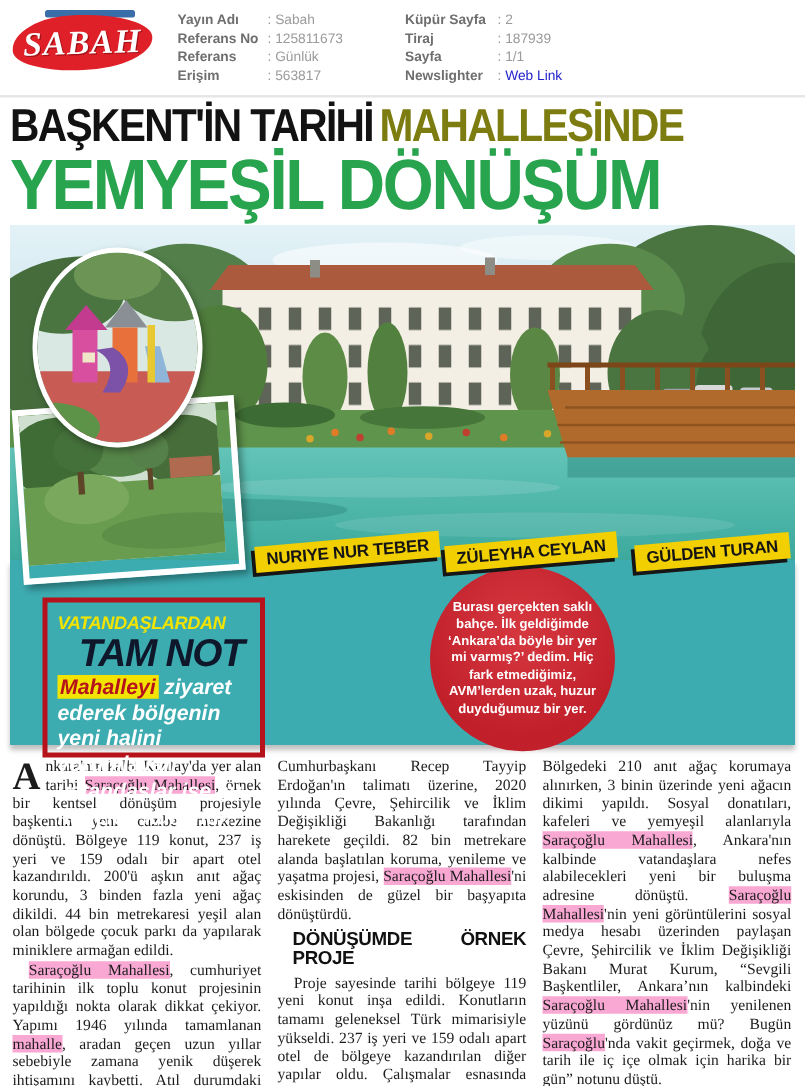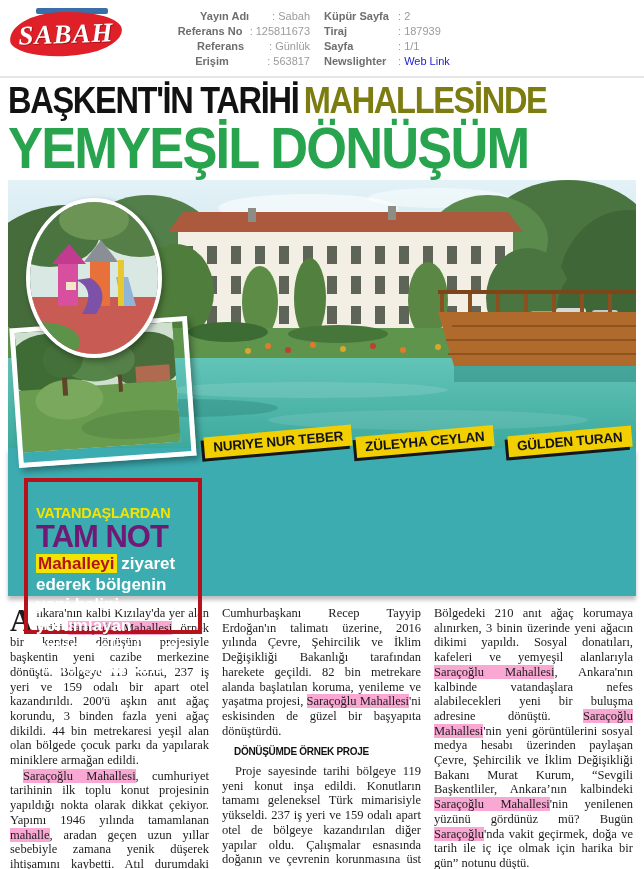--- a/index.html
+++ b/index.html
@@ -6,21 +6,21 @@
   body{width:644px;height:869px;background:#ffffff;font-family:"Liberation Sans",sans-serif;overflow:hidden;position:relative;}
 
   
   .header{display:flex;align-items:flex-start;padding:8px 10px 6px 10px;border-bottom:2px solid #e6e6e6;height:62px;}
   .logo{width:116px;height:50px;position:relative;margin-right:16px;flex:0 0 auto;}
   .logo-topbar{position:absolute;top:0;left:26px;width:72px;height:6px;background:#3a6ea8;border-radius:2px;}
   .logo-blob{position:absolute;top:4px;left:0;width:112px;height:44px;background:#e02028;border-radius:46% 54% 52% 48% / 62% 46% 58% 40%;transform:rotate(-2deg);display:flex;align-items:center;justify-content:center;}
   .logo-text{color:#fff;font-family:"Liberation Serif",serif;font-weight:bold;font-style:italic;font-size:27px;letter-spacing:1px;text-shadow:1px 1px 0 #a31218;}
   .meta{display:flex;gap:14px;padding-top:2px;}
   .mgroup{display:flex;flex-direction:column;gap:2px;}
-  .mg1{width:168px;align-items:flex-end;}.mg2{width:162px;}.mg3{width:150px;}
+  .mg1{width:168px;}.mg2{width:162px;}.mg3{width:150px;}
   .mrow{display:flex;font-size:11px;line-height:13px;}
   .mlabel{font-weight:bold;color:#6e6e6e;}
   .mg1 .mlabel{width:72px;}.mg2 .mlabel{width:74px;}.mg3 .mlabel{width:74px;}
   .mvalue{color:#9b9b9b;}
   .mvalue::before{content:": ";}
   a.weblink{color:#2323cc;text-decoration:none;}
 
   
   .headline{padding:4px 8px 0 8px;}
   .hl1{font-size:37px;font-weight:900;letter-spacing:-1.5px;line-height:38px;white-space:nowrap;transform:scaleX(.88);transform-origin:left;color:#121212;}
@@ -32,34 +32,34 @@
   .photo svg.mainphoto{position:absolute;inset:0;}
   .inset-oval{position:absolute;left:18px;top:18px;width:128px;height:152px;border-radius:50%;border:4px solid #fff;overflow:hidden;box-shadow:2px 3px 6px rgba(0,0,0,.35);z-index:3;}
   .inset-park{position:absolute;left:6px;top:142px;width:168px;height:130px;border:5px solid #fff;box-shadow:3px 4px 6px rgba(0,0,0,.35);transform:rotate(-4deg);overflow:hidden;z-index:2;}
 
   
   .band{margin:0 8px;height:148px;background:#3cacb1;position:relative;box-shadow:0 4px 4px rgba(0,0,0,.25);z-index:1;}
   .ribbon{position:absolute;top:-17px;background:#f2cf00;color:#141414;font-weight:900;font-size:13.5px;letter-spacing:-0.2px;padding:3px 9px;white-space:nowrap;transform:rotate(-5deg);box-shadow:-3px 3px 0 #161616;z-index:5;}
   .rb1{left:196px;}.rb2{left:348px;}.rb3{left:500px;}
   .bubble{position:absolute;top:5px;width:148px;height:148px;border-radius:50%;background:radial-gradient(circle at 50% 35%,#d63840,#c1202a 70%);color:#fff;display:flex;align-items:center;justify-content:center;text-align:center;box-sizing:border-box;padding:13px;font-weight:bold;font-size:10.5px;line-height:1.28;z-index:4;}
   .bb1{left:186px;}.bb2{left:336px;}.bb3{left:484px;}
-  .vbox{position:absolute;left:16px;top:30px;width:154px;height:102px;border:4px solid #b5121b;padding:23px 8px;box-sizing:content-box;z-index:4;}
+  .vbox{position:absolute;left:26px;top:30px;width:154px;height:102px;border:4px solid #b5121b;padding:9px 8px;box-sizing:content-box;z-index:4;font-style:italic;}
   .vkicker{color:#f2e400;font-weight:900;font-size:14.5px;letter-spacing:-0.3px;line-height:16px;}
-  .vtitle{color:#701a75;font-weight:900;font-size:31px;letter-spacing:-1px;line-height:29px;margin:1px 0 3px 0;}
+  .vtitle{color:#0f172a;font-weight:900;font-size:31px;letter-spacing:-1px;line-height:29px;margin:1px 0 3px 17px;}
   .vbody{color:#ffffff;font-weight:bold;font-size:17px;line-height:1.22;}
   .hl-box{background:#f2e400;color:#b5121b;padding:0 2px;}
 
   
   .article{margin:10px 10px 0 10px;display:flex;gap:13px;font-family:"Liberation Serif",serif;font-size:12.5px;line-height:14.7px;color:#1c1c1c;text-align:justify;}
   .col{width:199px;}
   .col p{margin:0 0 1px 0;}
   p.indent{text-indent:13px;}
   .dropcap{float:left;font-size:31px;line-height:26px;font-weight:bold;padding:2px 4px 0 0;}
   .hl{background:#f9a8d4;}
-  .subhead{font-family:"Liberation Sans",sans-serif;font-weight:900;font-size:10px;letter-spacing:-0.3px;margin:7px 0 4px 0;color:#111;padding-left:12px;}
+  .subhead{font-family:"Liberation Sans",sans-serif;font-weight:900;font-size:15px;letter-spacing:-0.3px;margin:7px 0 4px 0;color:#111;padding-left:12px;}
 </style>
 </head>
 <body>
 
 <div class="header">
   <div class="logo">
     <div class="logo-topbar"></div>
     <div class="logo-blob">
       <span class="logo-text">SABAH</span>
     </div>
@@ -230,31 +230,34 @@
 <div class="band">
   <div class="vbox">
     <div class="vkicker">VATANDAŞLARDAN</div>
     <div class="vtitle">TAM NOT</div>
     <div class="vbody"><span class="hl-box">Mahalleyi</span><span> ziyaret ederek bölgenin yeni halini yorumlayan vatandaşlar ise şu ifadeleri kullandı:</span></div>
   </div>
 
   <div class="ribbon rb1">NURIYE NUR TEBER</div>
 
   <div class="ribbon rb2">ZÜLEYHA CEYLAN</div>
+  <div class="bubble bb2">
+    <span>Burası gerçekten saklı bahçe. İlk geldiğimde ‘Ankara’da böyle bir yer mi varmış?’ dedim. Hiç fark etmediğimiz, AVM’lerden uzak, huzur duyduğumuz bir yer.</span>
+  </div>
 
   <div class="ribbon rb3">GÜLDEN TURAN</div>
 </div>
 
 <div class="article">
   <div class="col">
     <p><span class="dropcap">A</span><span><span>nkara'nın kalbi Kızılay'da yer alan tarihi </span><span class="hl">Saraçoğlu Mahallesi</span><span>, örnek bir kentsel dönüşüm projesiyle başkentin yeni cazibe merkezine dönüştü. Bölgeye 119 konut, 237 iş yeri ve 159 odalı bir apart otel kazandırıldı. 200'ü aşkın anıt ağaç korundu, 3 binden fazla yeni ağaç dikildi. 44 bin metrekaresi yeşil alan olan bölgede çocuk parkı da yapılarak miniklere armağan edildi.</span></span></p>
     <p class="indent"><span class="hl">Saraçoğlu Mahallesi</span><span>, cumhuriyet tarihinin ilk toplu konut projesinin yapıldığı nokta olarak dikkat çekiyor. Yapımı 1946 yılında tamamlanan </span><span class="hl">mahalle</span><span>, aradan geçen uzun yıllar sebebiyle zamana yenik düşerek ihtişamını kaybetti. Atıl durumdaki bölgeye ilişkin</span></p>
   </div>
   <div class="col">
-    <p><span>Cumhurbaşkanı Recep Tayyip Erdoğan'ın talimatı üzerine, 2016 yılında Çevre, Şehircilik ve İklim Değişikliği Bakanlığı tarafından harekete geçildi. 82 bin metrekare alanda başlatılan koruma, yenileme ve yaşatma projesi, </span><span class="hl">Saraçoğlu Mahallesi</span><span>'ni eskisinden de güzel bir başyapıta dönüştürdü.</span></p>
+    <p><span>Cumhurbaşkanı Recep Tayyip Erdoğan'ın talimatı üzerine, 2020 yılında Çevre, Şehircilik ve İklim Değişikliği Bakanlığı tarafından harekete geçildi. 82 bin metrekare alanda başlatılan koruma, yenileme ve yaşatma projesi, </span><span class="hl">Saraçoğlu Mahallesi</span><span>'ni eskisinden de güzel bir başyapıta dönüştürdü.</span></p>
     <div class="subhead">DÖNÜŞÜMDE ÖRNEK PROJE</div>
     <p class="indent"><span>Proje sayesinde tarihi bölgeye 119 yeni konut inşa edildi. Konutların tamamı geleneksel Türk mimarisiyle yükseldi. 237 iş yeri ve 159 odalı apart otel de bölgeye kazandırılan diğer yapılar oldu. Çalışmalar esnasında doğanın ve çevrenin korunmasına üst düzey hassasiyet gösterildi.</span></p>
   </div>
   <div class="col">
     <p><span>Bölgedeki 210 anıt ağaç korumaya alınırken, 3 binin üzerinde yeni ağacın dikimi yapıldı. Sosyal donatıları, kafeleri ve yemyeşil alanlarıyla </span><span class="hl">Saraçoğlu Mahallesi</span><span>, Ankara'nın kalbinde vatandaşlara nefes alabilecekleri yeni bir buluşma adresine dönüştü. </span><span class="hl">Saraçoğlu Mahallesi</span><span>'nin yeni görüntülerini sosyal medya hesabı üzerinden paylaşan Çevre, Şehircilik ve İklim Değişikliği Bakanı Murat Kurum, “Sevgili Başkentliler, Ankara’nın kalbindeki </span><span class="hl">Saraçoğlu Mahallesi</span><span>'nin yenilenen yüzünü gördünüz mü? Bugün </span><span class="hl">Saraçoğlu</span><span>'nda vakit geçirmek, doğa ve tarih ile iç içe olmak için harika bir gün” notunu düştü.</span></p>
 
   </div>
 </div>
 
 </body></html>

